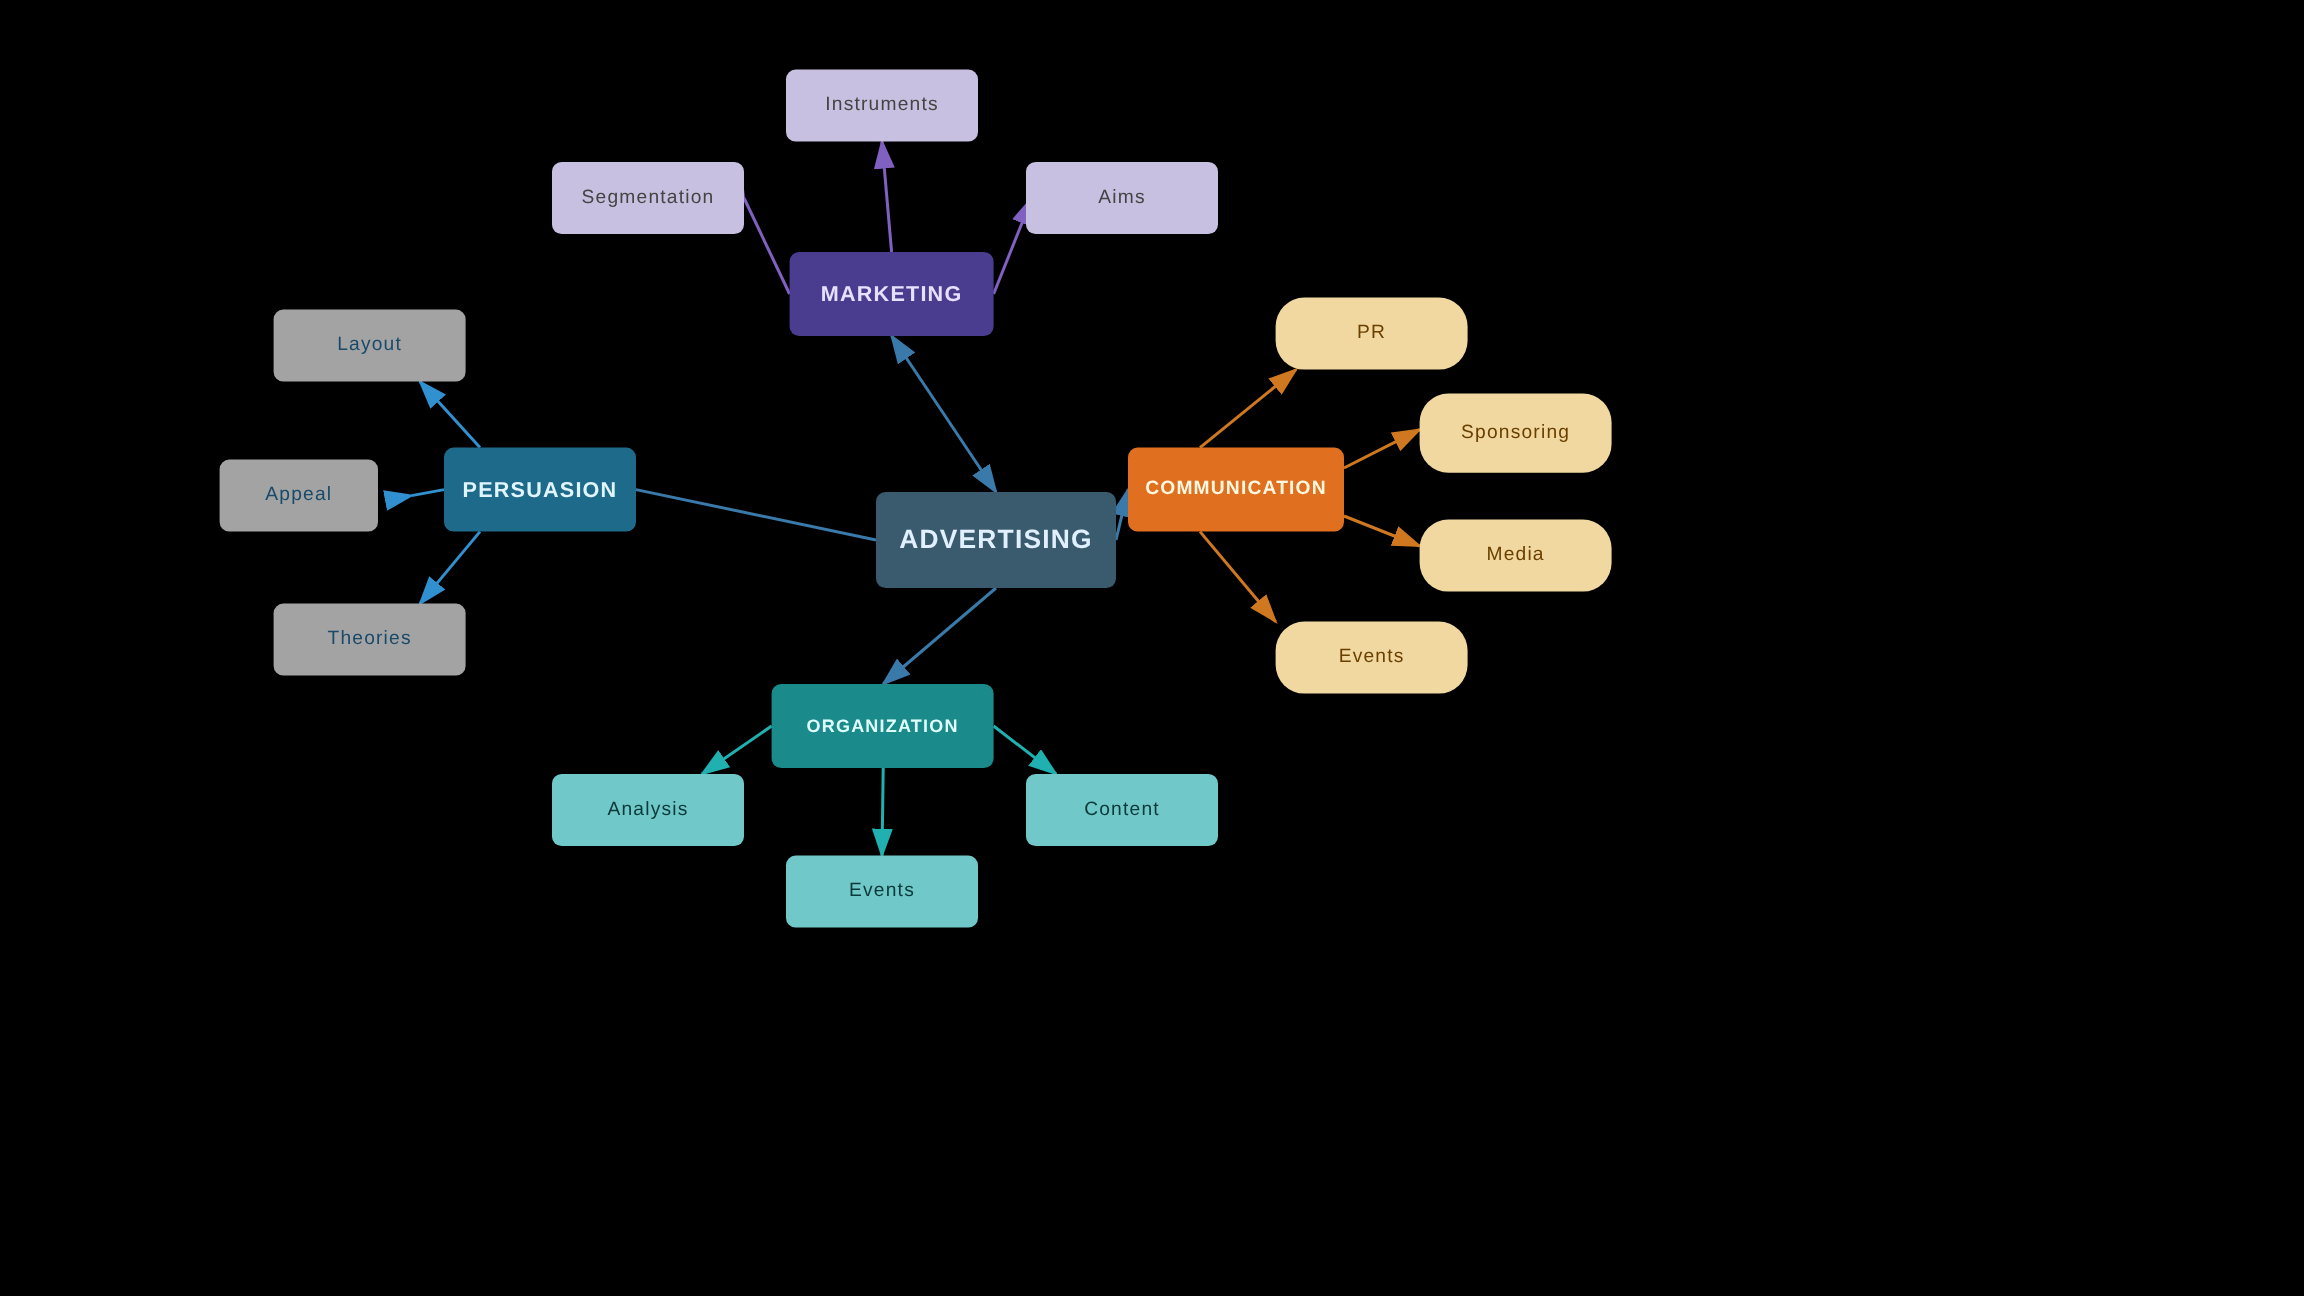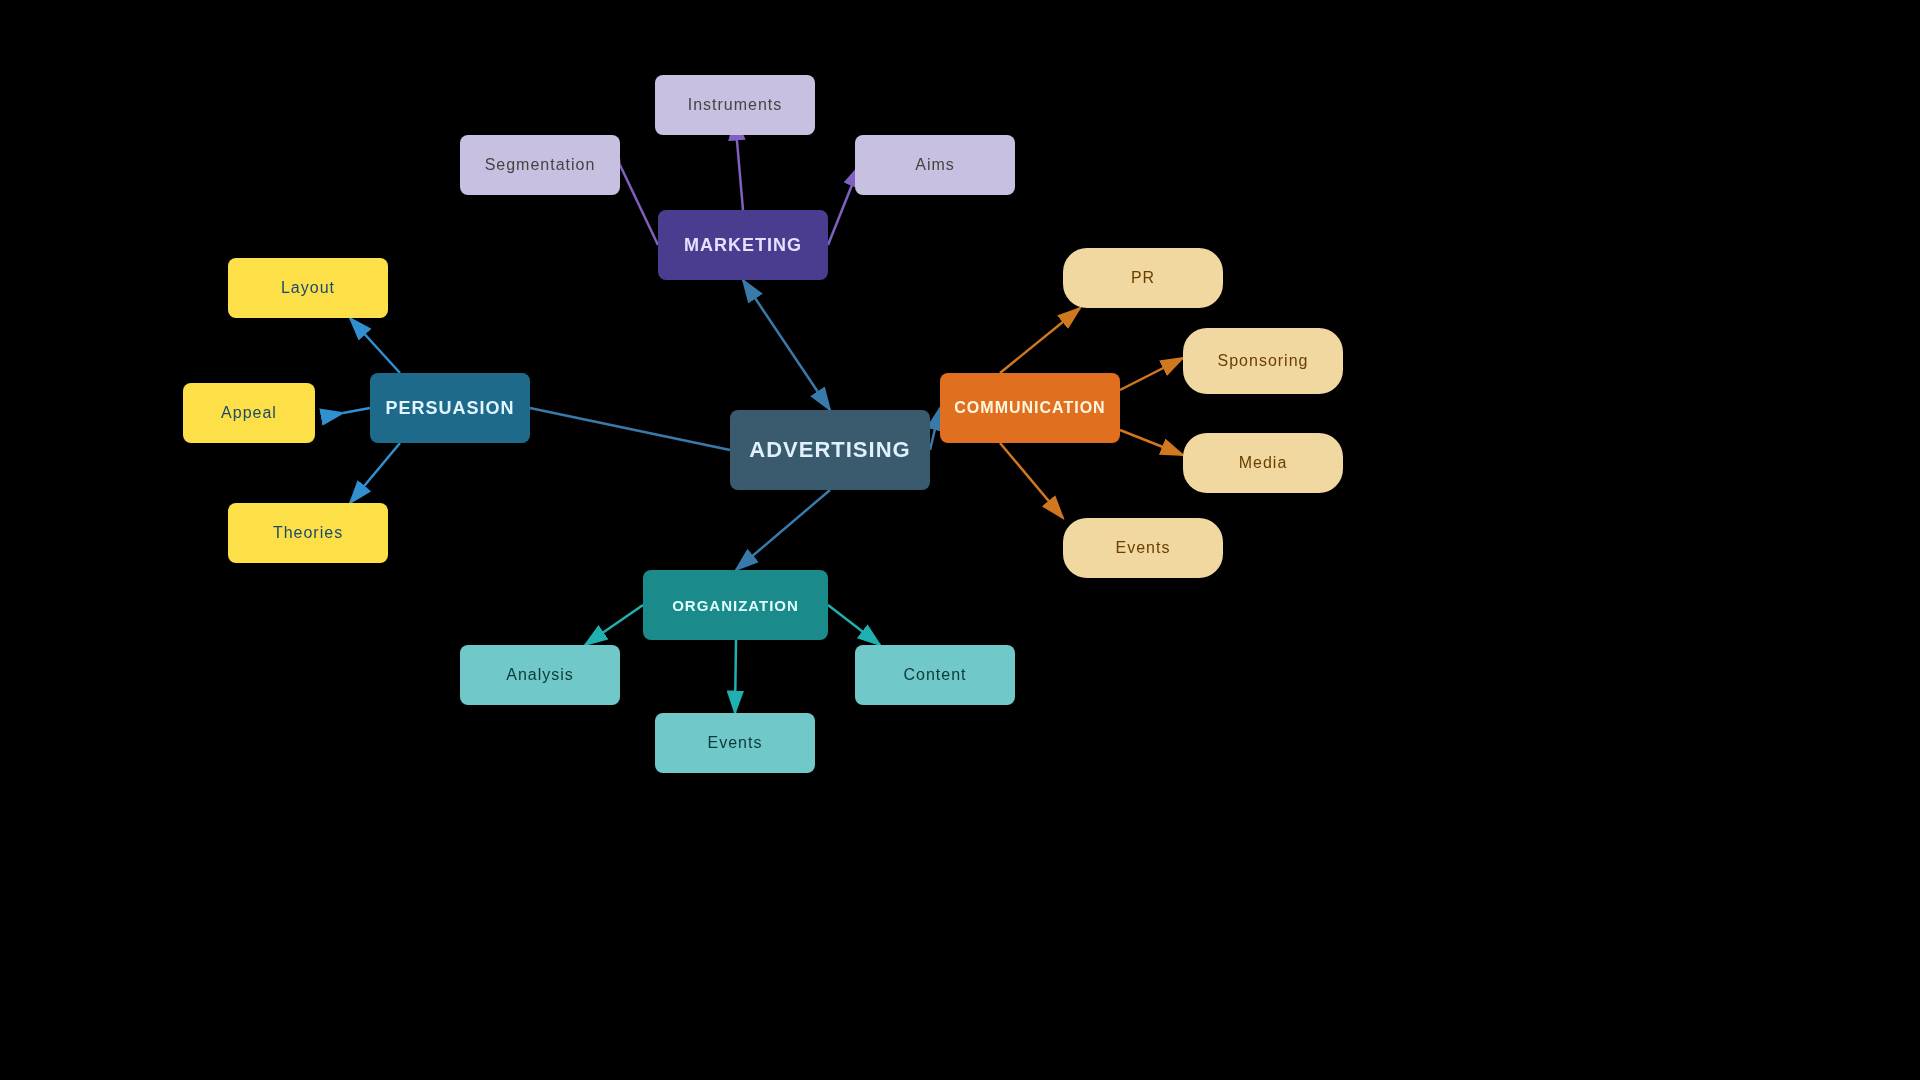--- a/index.html
+++ b/index.html
@@ -58,21 +58,21 @@
     }
     .node-leaf-purple {
       background: #c8c0e0;
       color: #444;
       font-size: 16px;
       width: 160px;
       height: 60px;
       font-weight: normal;
     }
     .node-leaf-blue {
-      background: #fde047;
+      background: #a3a3a3;
       color: #1a4a6a;
       font-size: 16px;
       width: 160px;
       height: 60px;
       font-weight: normal;
     }
     .node-leaf-teal {
       background: #70c8c8;
       color: #0a3a3a;
       font-size: 16px;
@@ -181,21 +181,21 @@
 </div>
 
 <div class="node node-organization" style="left:643px; top:570px; width:185px; height:70px;">
   <span>ORGANIZATION</span>
 </div>
 
 <div class="node node-communication" style="left:940px; top:373px; width:180px; height:70px;">
   <span>COMMUNICATION</span>
 </div>
 
-<div class="node node-leaf-purple" style="left:655px; top:58px; width:160px; height:60px;margin-top:17px;">
+<div class="node node-leaf-purple" style="left:655px; top:58px; width:160px; height:60px;">
   <span>Instruments</span>
 </div>
 
 <div class="node node-leaf-purple" style="left:460px; top:135px; width:160px; height:60px;">
   <span>Segmentation</span>
 </div>
 
 <div class="node node-leaf-purple" style="left:855px; top:135px; width:160px; height:60px;">
   <span>Aims</span>
 </div>

